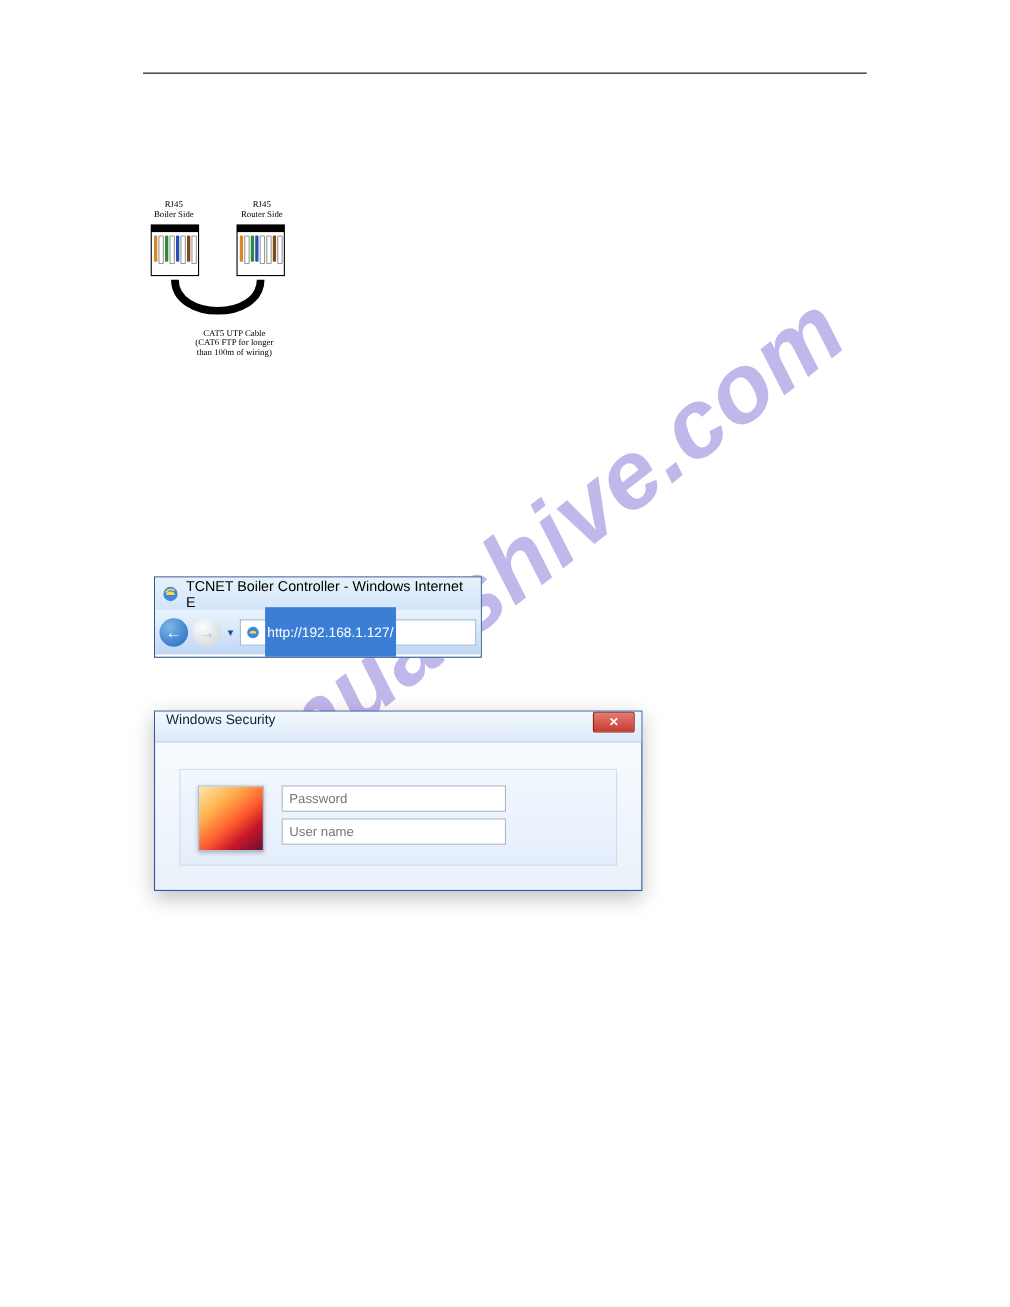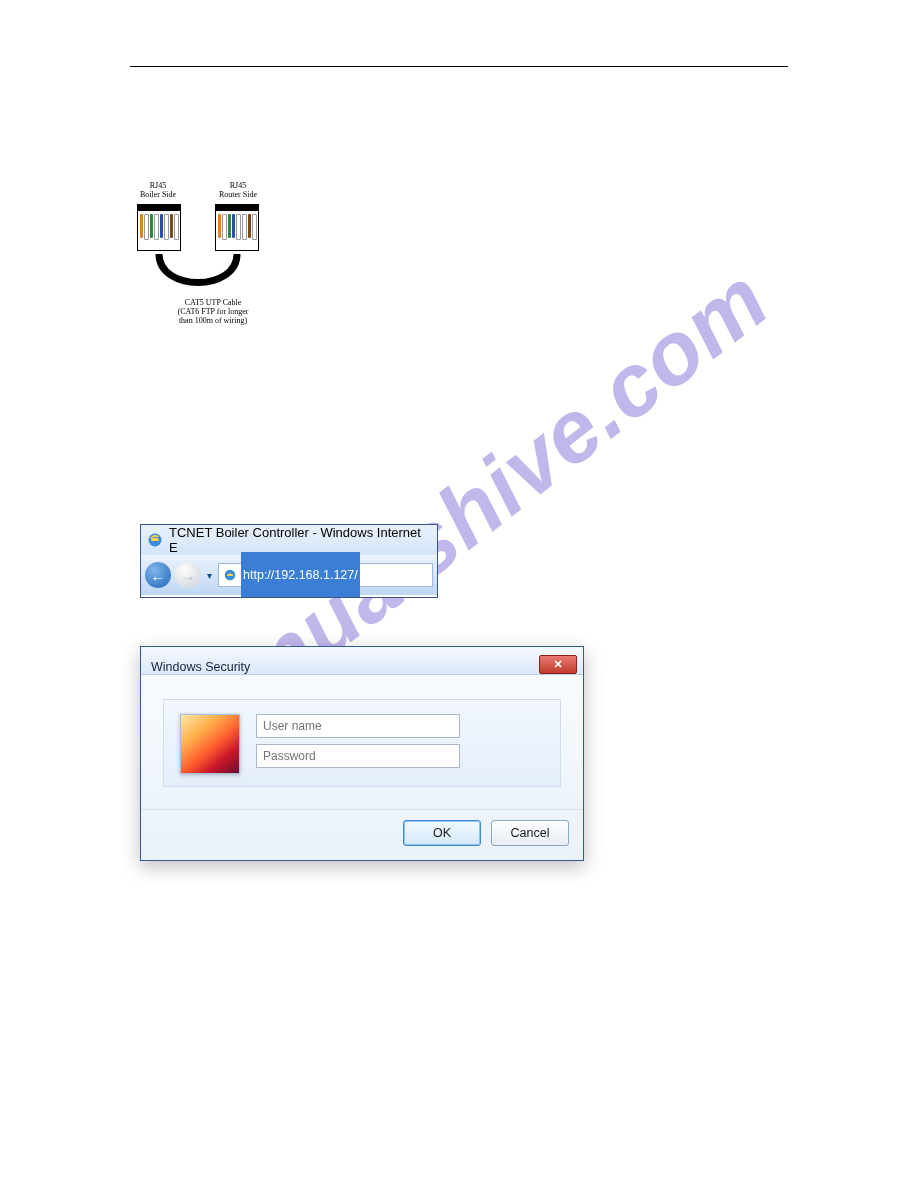--- a/index.html
+++ b/index.html
@@ -31,21 +31,21 @@
 .ie-favicon svg{display:block}
 .ie-addr{height:40px;background:linear-gradient(#eaf3fe,#bfd7f3);display:flex;align-items:center;gap:4px;padding:0 4px}
 .nav-circ{width:26px;height:26px;border-radius:50%;background:radial-gradient(circle at 35% 30%,#7fb6ea,#3c7ec9 70%);display:flex;align-items:center;justify-content:center;color:#fff;font-size:15px}
 .nav-circ.dis{background:radial-gradient(circle at 35% 30%,#fdfdfd,#d9dee3 70%);color:#b8c0c6}
 .arrow-down{color:#1a4e8b;font-size:10px;padding:0 2px}
 .addr-box{flex:1;height:22px;background:#fff;border:1px solid #9db8d8;display:flex;align-items:center;gap:4px;padding:0 4px}
 .addr-box .txt{font-size:12.5px;background:#3a7fd5;color:#fff;padding:16px 2px}
 
 
 .dlg{position:absolute;left:140px;top:646px;width:442px;background:linear-gradient(#fafdff,#e9f1fa);border:1px solid #2f5a9e;box-shadow:0 6px 18px rgba(0,0,0,.25);font-size:12px;color:#1a1a1a}
-.dlg-title{height:27px;background:linear-gradient(#f5f9fe,#dbe9fa);border-bottom:1px solid #b8cee8;display:flex;align-items:flex-end;justify-content:space-between;padding:0 6px 0 10px}
+.dlg-title{height:27px;background:linear-gradient(#f5f9fe,#dbe9fa);border-bottom:1px solid #b8cee8;display:flex;align-items:flex-start;justify-content:space-between;padding:0 6px 0 10px}
 .dlg-title .t{font-size:12.5px;color:#13233a}
 .close-btn{width:36px;height:17px;border-radius:2px;background:linear-gradient(#e87b72,#c33b2e);border:1px solid #8e2016;color:#fff;display:flex;align-items:center;justify-content:center;font-size:11px;font-weight:bold}
 .dlg-body{padding:16px 20px 10px 20px;line-height:1.4}
 .dlg-body p{margin:0 0 12px 0}
 .cred-block{margin:8px 2px 12px 2px;background:linear-gradient(#f2f7fd,#e4eefb);border:1px solid #cfdcee;padding:14px 16px 12px 16px;display:flex;gap:16px;align-items:flex-start}
 .avatar{width:58px;height:58px;border:1px solid #a7bedc;background:linear-gradient(140deg,#ffe6a8 0%,#ffb14d 30%,#ff5e2e 55%,#c9162a 75%,#66112f 100%);box-shadow:0 1px 4px rgba(0,0,0,.25)}
 .cred-fields{flex:1;display:flex;flex-direction:column;gap:6px}
 .cred-fields input[type=text],.cred-fields input[type=password]{height:22px;border:1px solid #abb8c9;background:#fff;padding:0 6px;font-size:12px;color:#444;width:190px}
 .remember{display:flex;align-items:center;gap:8px;margin-top:4px}
 .remember .cb{width:14px;height:14px;border:1px solid #8da6c4;background:linear-gradient(#fff,#e8eef5)}
@@ -131,28 +131,20 @@
     <div class="dlg-title">
       <span class="t">Windows Security</span>
       <div class="close-btn">
         <span>✕</span>
       </div>
     </div>
     <div class="dlg-body">
       <div class="cred-block">
         <div class="avatar"></div>
         <div class="cred-fields">
+          <input type="password" placeholder="Password" style="">
           <input type="text" placeholder="User name" style="">
-          <input type="password" placeholder="Password" style="">
         </div>
       </div>
-    </div>
-    <div class="dlg-btns">
-      <div class="btn primary">
-          <span>OK</span>
-        </div>
-      <div class="btn">
-          <span>Cancel</span>
-        </div>
     </div>
   </div>
 
 </div>
 
 </body></html>

